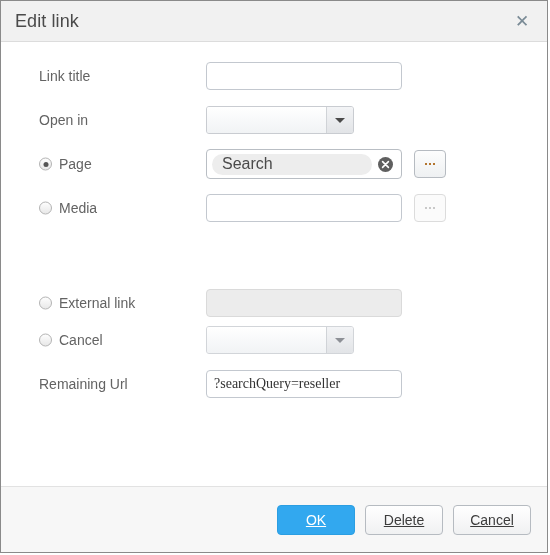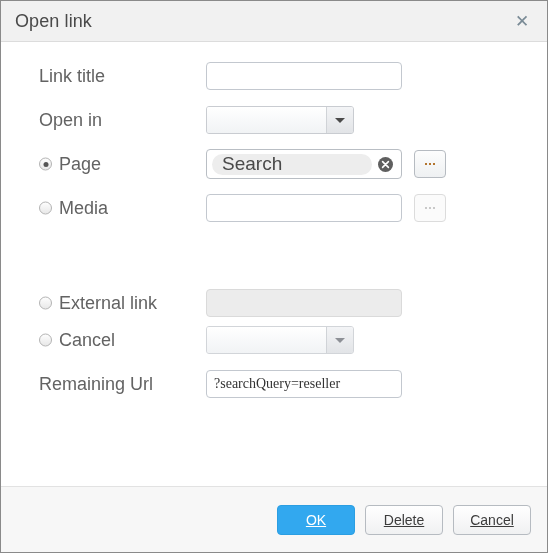--- a/index.html
+++ b/index.html
@@ -59,21 +59,21 @@
     position: absolute;
     left: 0;
     width: 100%;
     height: 34px;
     display: flex;
     align-items: center;
   }
   .label {
     position: absolute;
     left: 38px;
-    font-size: 18px;
+    font-size: 14px;
     color: #636363;
     white-space: nowrap;
   }
   .label.radio-label {
     left: 58px;
   }
   .radio {
     position: absolute;
     left: 38px;
     top: 50%;
@@ -184,21 +184,21 @@
     padding: 0 5px;
   }
   .tag {
     flex: 1;
     height: 21px;
     border-radius: 11px;
     background: #ededed;
     display: flex;
     align-items: center;
     padding: 0 10px;
-    font-size: 19px;
+    font-size: 16px;
     color: #4a4a4a;
     box-sizing: border-box;
     margin-right: 6px;
     overflow: hidden;
     white-space: nowrap;
   }
   .clear-icon {
     width: 15px;
     height: 15px;
     border-radius: 50%;
@@ -281,21 +281,21 @@
     border: 1px solid #b6bbc1;
     color: #3c3c3c;
   }
 </style>
 </head>
 <body>
 
 <div class="dialog">
 
   <div class="titlebar">
-    <span class="title-text">Open link</span>
+    <span class="title-text">Edit link</span>
     <span class="close-btn">✕</span>
   </div>
 
   <div class="dialog-body">
 
     <div class="row" style="top:17px;">
       <span class="label">Link title</span>
       <input class="field" type="text" value="" style="">
     </div>
 

